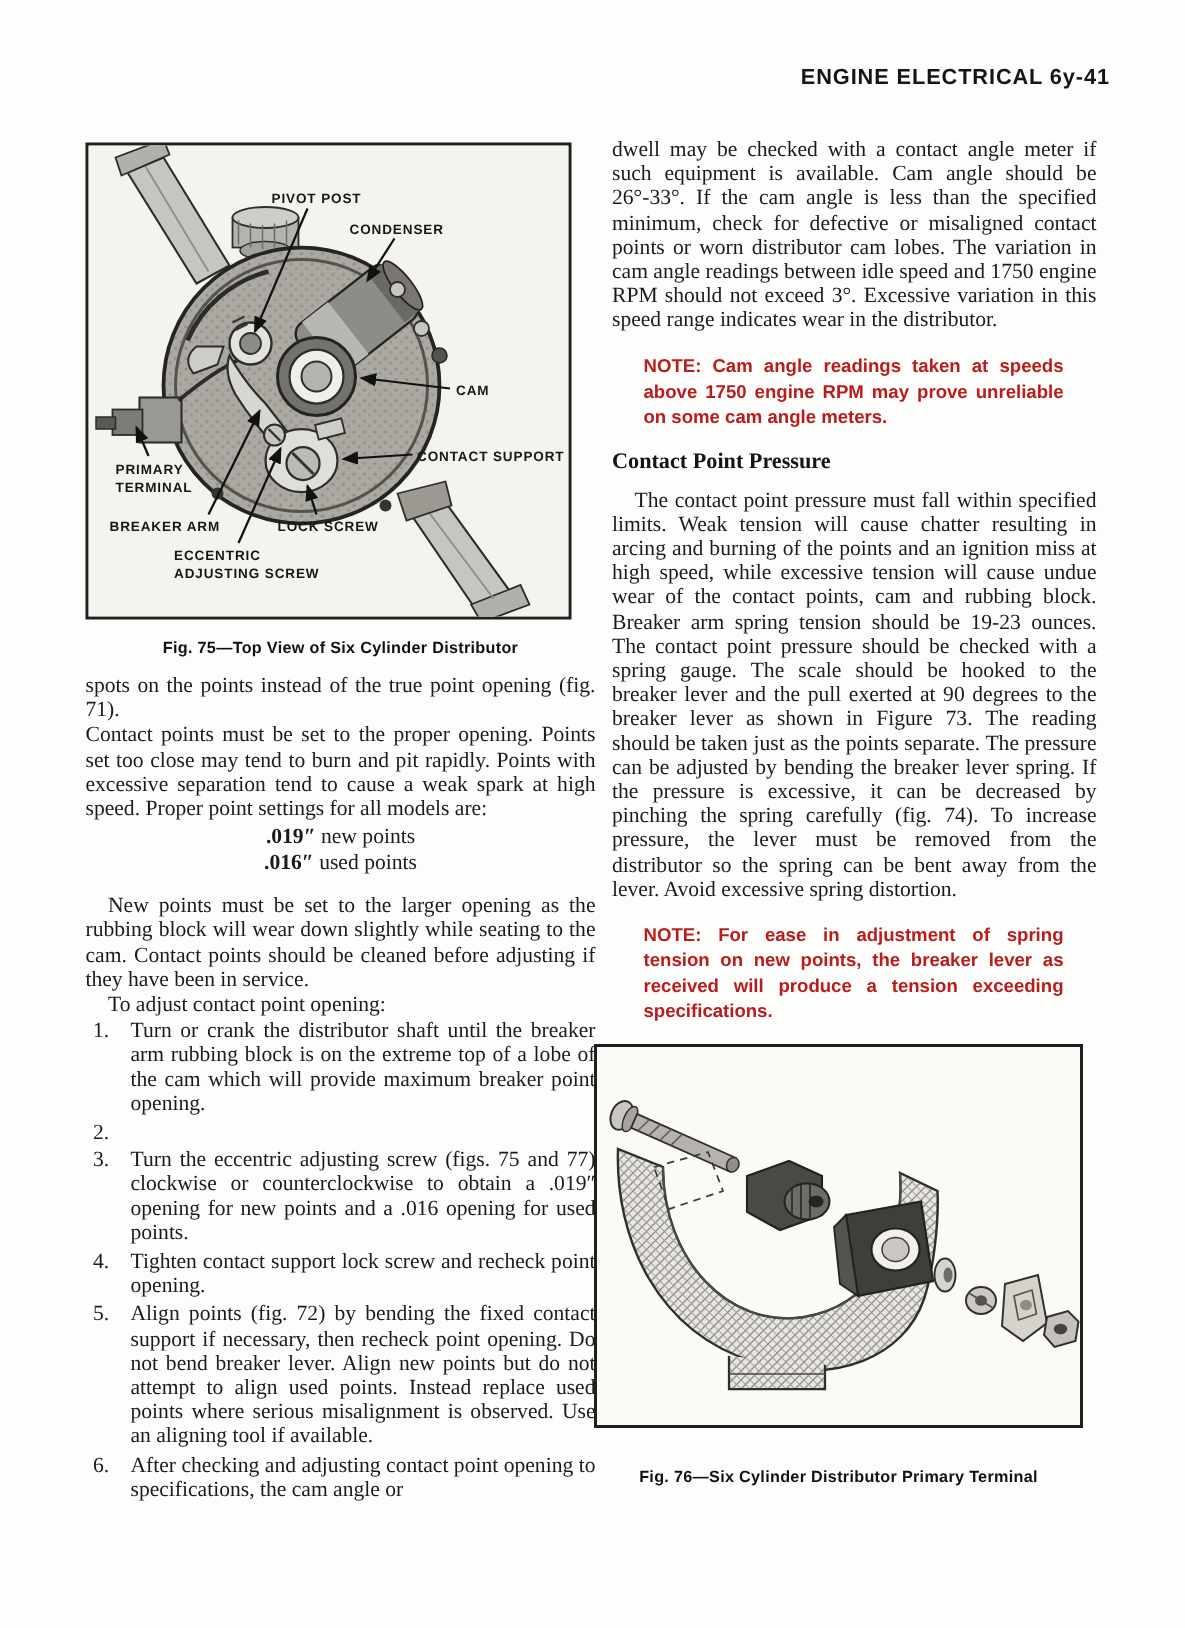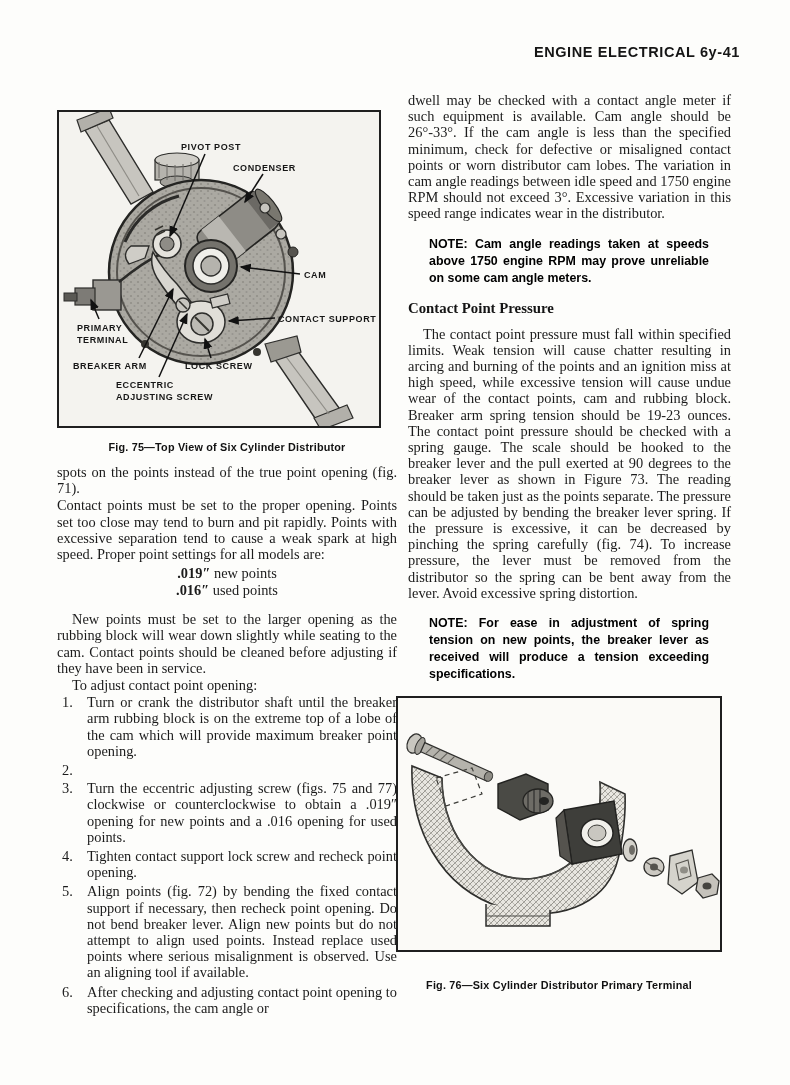--- a/index.html
+++ b/index.html
@@ -5,21 +5,21 @@
   html,body{margin:0;padding:0;background:#e9e9e7;}
   .page{
     position:relative;width:790px;height:1085px;margin:0 auto;
     background:#fdfdfb;color:#1c1c1c;overflow:hidden;
   }
   .page-header{
     position:absolute;top:44px;right:50px;
     font-family:"Liberation Sans",sans-serif;font-weight:bold;
     font-size:14.5px;letter-spacing:0.6px;color:#151515;
   }
-  .col-left{position:absolute;left:57px;top:110px;width:340px;}
+  .col-left{position:absolute;left:57px;top:95px;width:340px;}
   .col-right{position:absolute;left:408px;top:92px;width:323px;}
   .body-text{
     font-family:"Liberation Serif",serif;font-size:14.4px;line-height:16.2px;
     text-align:justify;color:#1b1b1b;margin:0 0 1px 0;
   }
   .indent{text-indent:15px;}
   .fig-box{
     border:2px solid #1f1f1f;background:#f6f5f1;box-sizing:border-box;
   }
   .fig75-box{width:324px;height:318px;}
@@ -37,21 +37,21 @@
   .steps{margin-top:1px;}
   .step{display:flex;margin:0 0 2px 0;}
   .step-num{
     flex:none;width:30px;box-sizing:border-box;padding-left:5px;
     font-family:"Liberation Serif",serif;font-size:14.4px;line-height:16.2px;color:#1b1b1b;
   }
   .step-text{flex:1;}
   .note{
     font-family:"Liberation Sans",sans-serif;font-weight:bold;
     font-size:12.4px;line-height:17px;text-align:justify;
-    margin:14px 22px 13px 21px;color:#000000;
+    margin:14px 22px 13px 21px;color:#b91c1c;
   }
   .section-heading{
     font-family:"Liberation Serif",serif;font-weight:bold;
     font-size:14.8px;margin:1px 0 9px 0;color:#141414;
   }
   .svg-label{
     font-family:"Liberation Sans",sans-serif;font-weight:bold;
     font-size:9px;letter-spacing:0.6px;fill:#161616;
   }
 </style>

